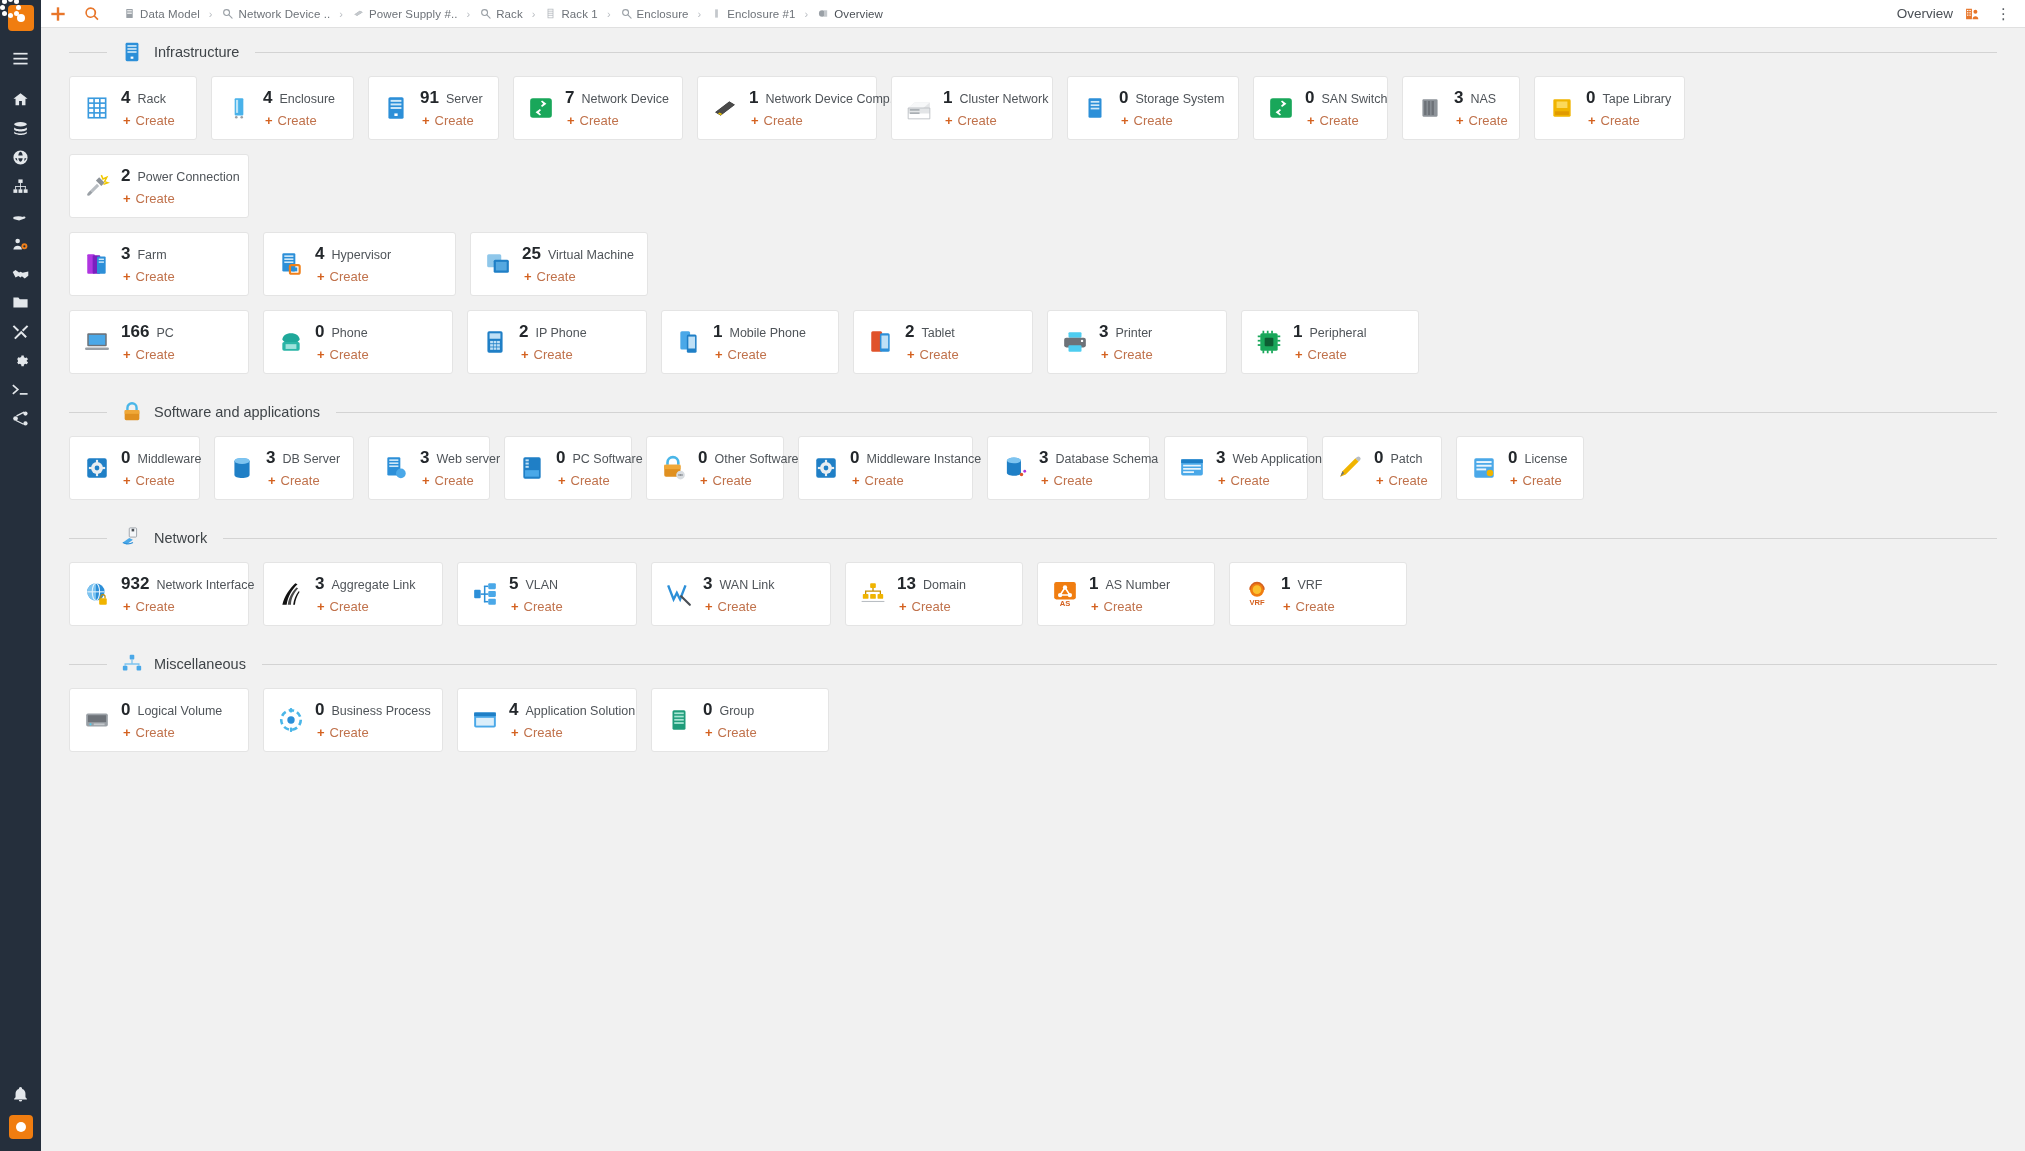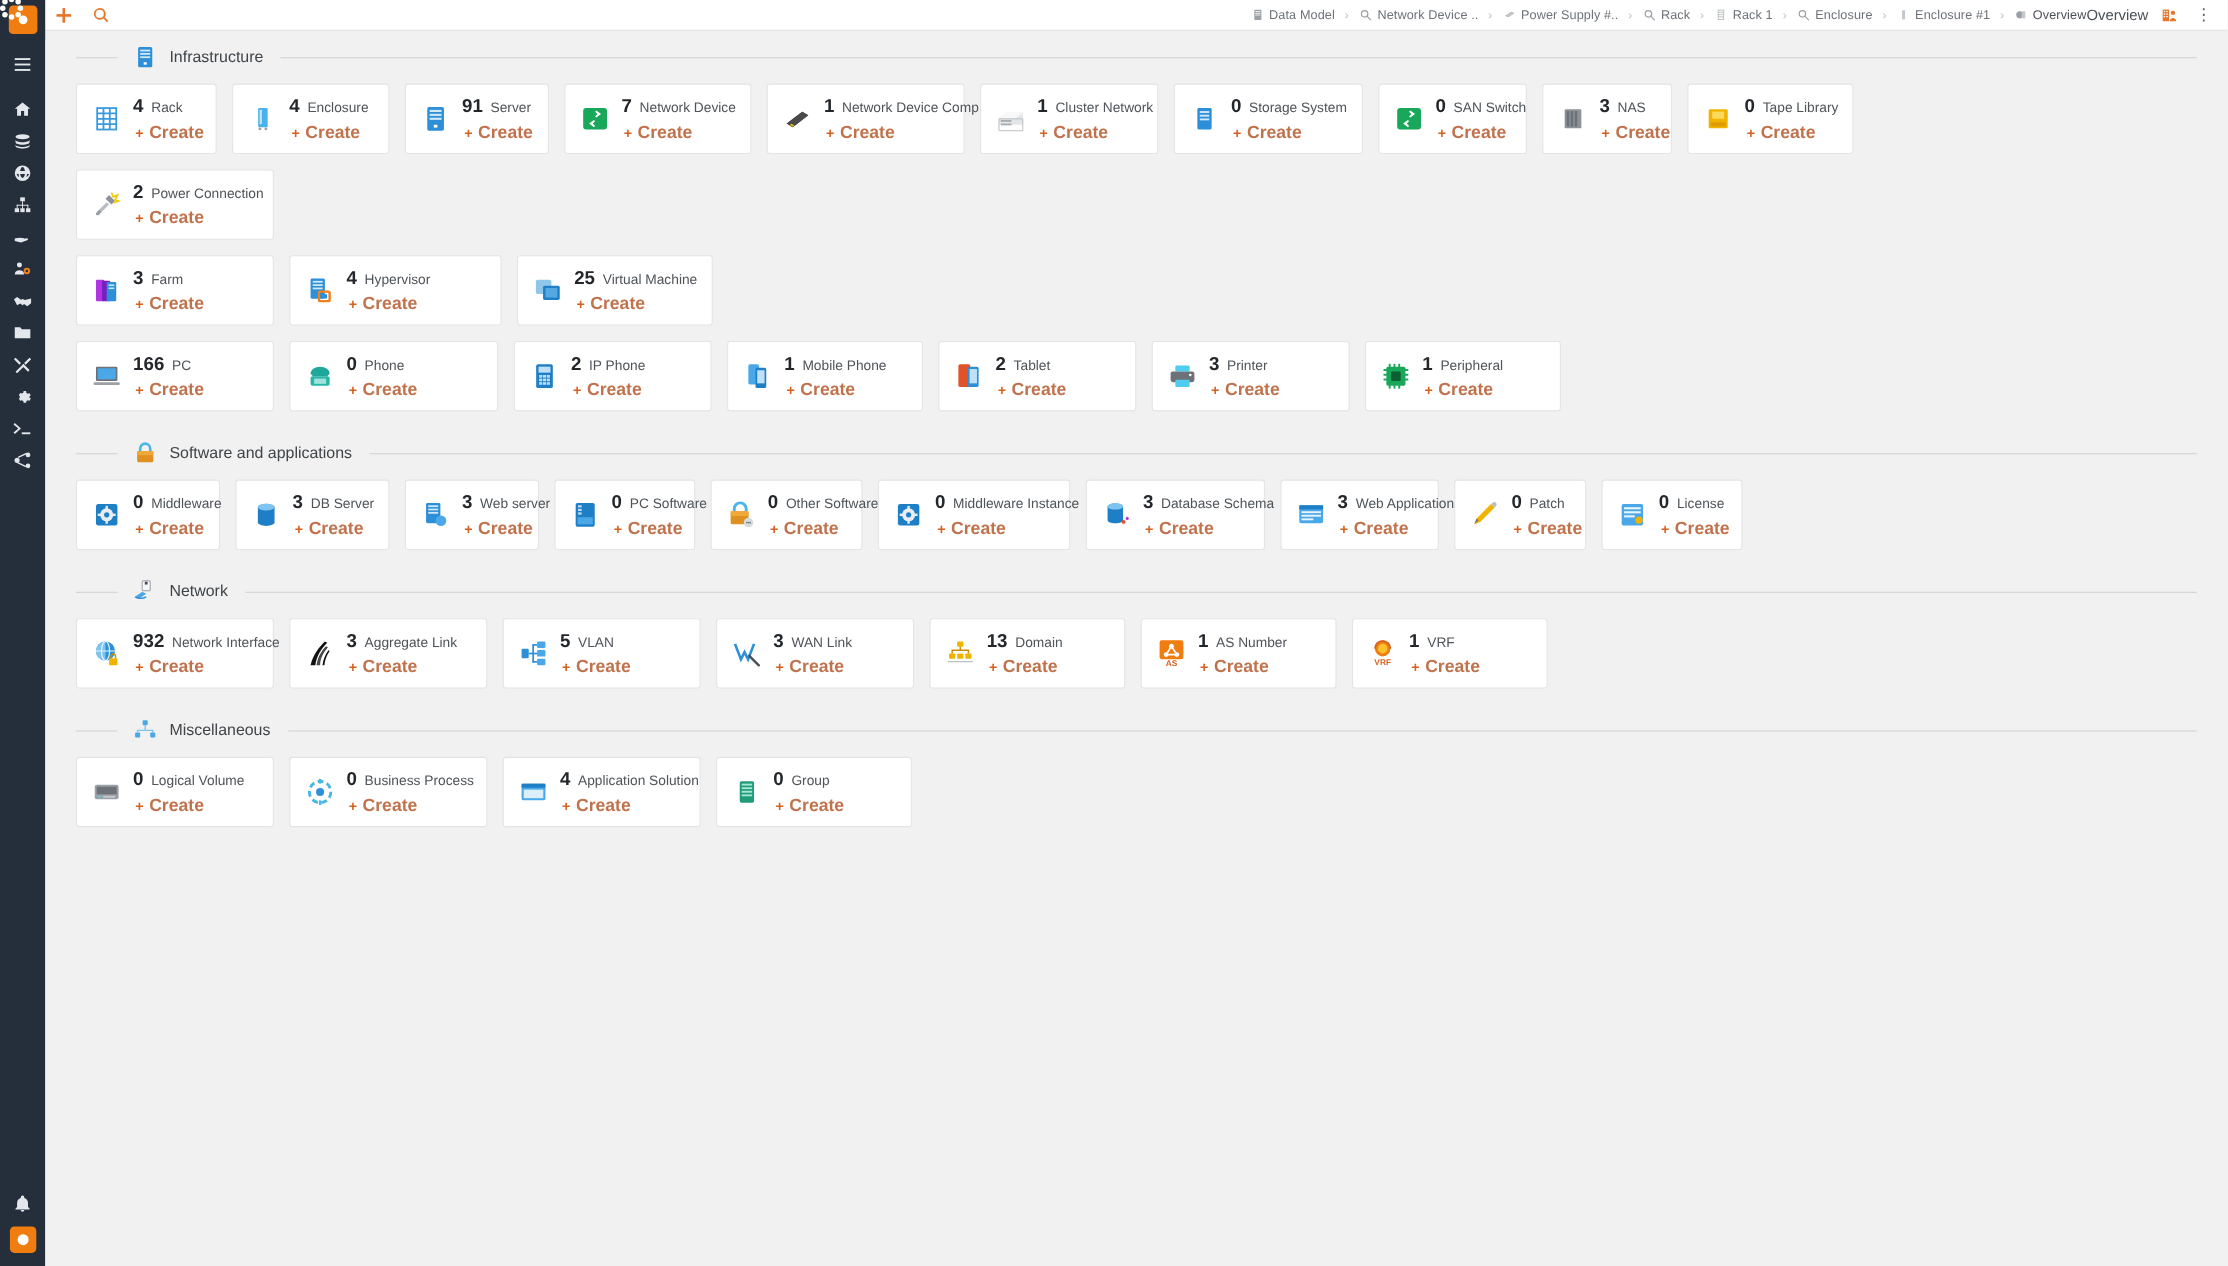--- a/index.html
+++ b/index.html
@@ -62,21 +62,21 @@
     display: flex; align-items: center;
     z-index: 15;
   }
   .tb-btn {
     width: 34px; height: 28px; display:flex; align-items:center; justify-content:center;
     cursor: pointer;
   }
   .tb-btn svg { width: 16px; height: 16px; fill: #e8762a; }
   #breadcrumb {
     display: flex; align-items: center; margin-left: 14px; gap: 0px;
-    flex: 1; overflow: hidden; white-space: nowrap; justify-content: flex-end;
+    flex: 1; overflow: hidden; white-space: nowrap;
   }
   .crumb { display: inline-flex; align-items: center; cursor: pointer; }
   .crumb .c-ic { width: 13px; height: 13px; margin-right: 4px; display:flex; align-items:center; justify-content:center; }
   .crumb .c-ic svg { width: 11px; height: 11px; }
   .crumb .c-lbl {
     font-size: 11.5px; color: #6d7278; letter-spacing: .1px;
   }
   .crumb:last-child .c-lbl { color: #4a4f55; }
   .crumb-sep {
     color: #b9bdc2; font-size: 11px; margin: 0 9px; user-select:none;
@@ -130,21 +130,21 @@
   }
   .card-ic svg { width: 26px; height: 26px; display:block; }
   .card-body { display:flex; flex-direction: column; justify-content:center; }
   .card-top { display: flex; align-items: baseline; white-space: nowrap; }
   .card-count { font-size: 17px; font-weight: bold; color: #23272b; margin-right: 7px; }
   .card-label { font-size: 12.5px; color: #4f5459; }
   .card-create { display:flex; align-items:center; margin-top: 5px; margin-left: 2px; }
   .plus {
     color: #d4611f; font-size: 13px; font-weight: bold; line-height: 1; margin-right: 5px;
   }
-  .create-lbl { font-size: 16px; color: #c0724c; font-weight: bold; }
+  .create-lbl { font-size: 13px; color: #c0724c; }
 
   
   .w-rack{width:128px}.w-enc{width:143px}.w-srv{width:131px}.w-nd{width:170px}
   .w-ndc{width:180px}.w-cn{width:162px}.w-ss{width:172px}.w-san{width:135px}
   .w-nas{width:102px}.w-tl{width:151px}.w-pc2{width:180px}
   .w-farm{width:180px}.w-hyp{width:193px}.w-vm{width:178px}
   .w-pc{width:180px}.w-ph{width:190px}.w-ipph{width:180px}.w-mob{width:178px}
   .w-tab{width:180px}.w-prn{width:180px}.w-per{width:178px}
   .w-mid{width:131px}.w-db{width:140px}.w-web{width:122px}.w-pcs{width:128px}
   .w-oth{width:138px}.w-midi{width:175px}.w-dbs{width:163px}.w-wa{width:144px}

